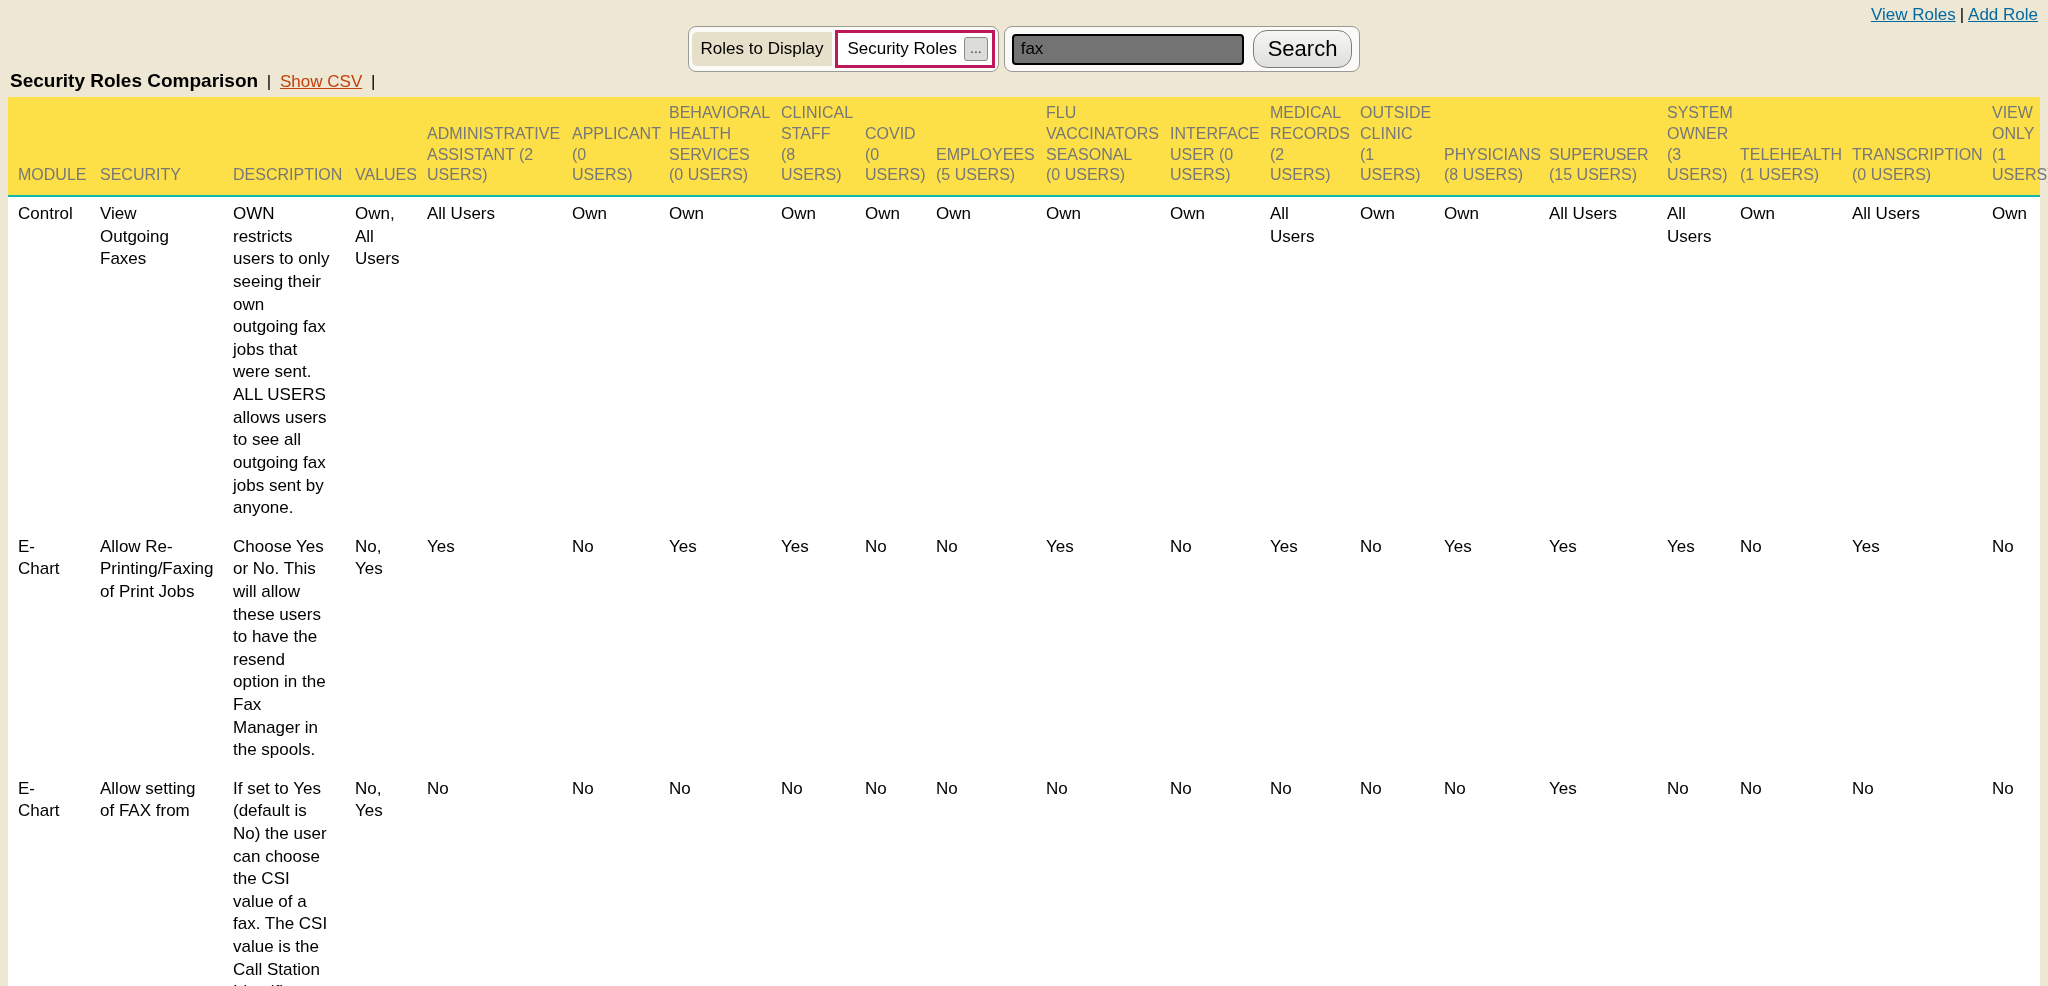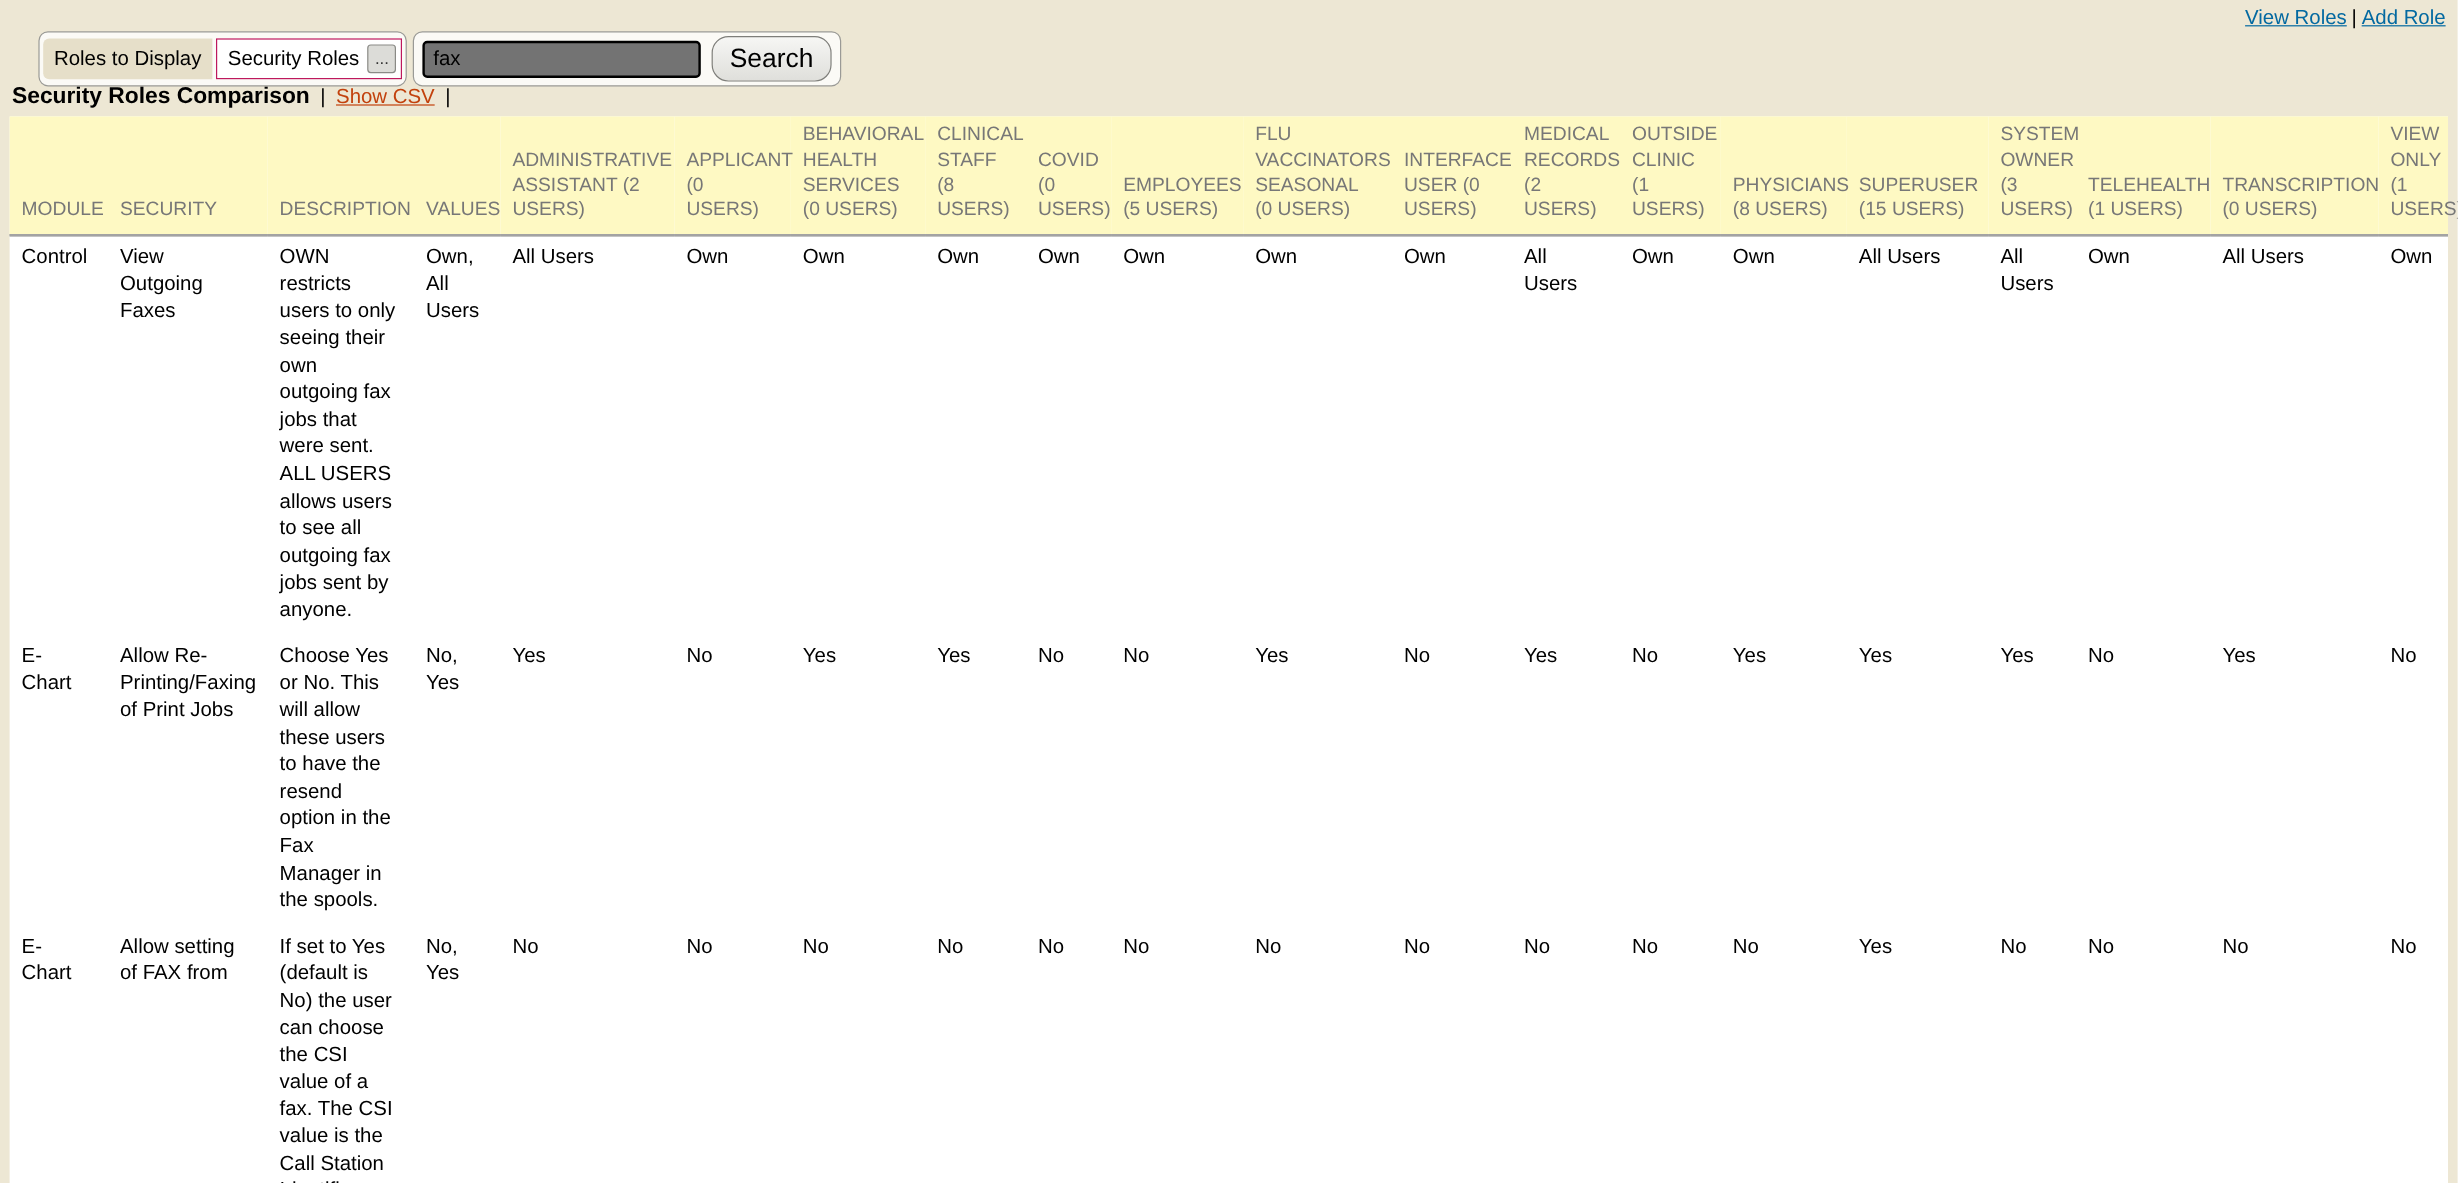--- a/index.html
+++ b/index.html
@@ -15,35 +15,35 @@
   .topbar { position: relative; height: 70px; }
   .top-links {
     position: absolute; top: 5px; right: 10px;
     font-size: 17px; white-space: nowrap;
   }
   .top-links a { color: #0369a1; text-decoration: underline; cursor: pointer; }
   .top-links .sep { margin: 0 4px; }
 
   .toolbar {
     position: absolute; top: 26px; left: 0; right: 0;
-    display: flex; align-items: stretch; gap: 5px; padding-left: 32px;
+    display: flex; justify-content: center; align-items: stretch; gap: 5px;
   }
   .group-box {
     display: flex; align-items: center;
     border: 1px solid #9A9A96; border-radius: 8px;
     background: #FBFAF6; padding: 3px;
   }
   .roles-label {
     background: #E6DFC9; color: #000;
     padding: 7px 9px; border-radius: 5px 0 0 5px;
     white-space: nowrap;
   }
   .roles-picker {
     display: flex; align-items: center; gap: 7px;
-    background: #FFFFFF; border: 1px solid #be185d;
+    background: #FFFFFF; border: 3px solid #be185d;
     padding: 4px 4px 4px 9px; margin-left: 3px;
     white-space: nowrap; cursor: default;
   }
   .ellipsis-btn {
     font-family: "Liberation Sans", sans-serif;
     font-size: 14px; line-height: 1;
     background: #DCDCD8; border: 1px solid #8A8A86; border-radius: 3px;
     padding: 3px 5px 5px 5px; cursor: pointer; color: #333;
   }
   .search-group { padding: 3px 7px; gap: 9px; }
@@ -71,23 +71,23 @@
     margin-left: 8px; width: 2032px;
     border-collapse: collapse; table-layout: fixed;
     background: #FFFFFF;
   }
   th, td {
     text-align: left; font-weight: normal;
     padding: 6px 14px 10px 10px; line-height: 1.33;
     overflow: visible; word-wrap: normal;
   }
   thead th {
-    background: #fef9c3; color: #777777;
+    background: #fde047; color: #777777;
     vertical-align: bottom; font-size: 16px; line-height: 1.3;
-    border-bottom: 2px solid #a3a3a3;
+    border-bottom: 2px solid #14b8a6;
     padding-bottom: 9px;
   }
   tbody td { vertical-align: top; font-size: 17px; }
   
   th:nth-child(1){width:82px} th:nth-child(2){width:133px} th:nth-child(3){width:122px}
   th:nth-child(4){width:72px} th:nth-child(5){width:145px} th:nth-child(6){width:97px}
   th:nth-child(7){width:112px} th:nth-child(8){width:84px} th:nth-child(9){width:71px}
   th:nth-child(10){width:110px} th:nth-child(11){width:124px} th:nth-child(12){width:100px}
   th:nth-child(13){width:90px} th:nth-child(14){width:84px} th:nth-child(15){width:105px}
   th:nth-child(16){width:118px} th:nth-child(17){width:73px} th:nth-child(18){width:112px}

